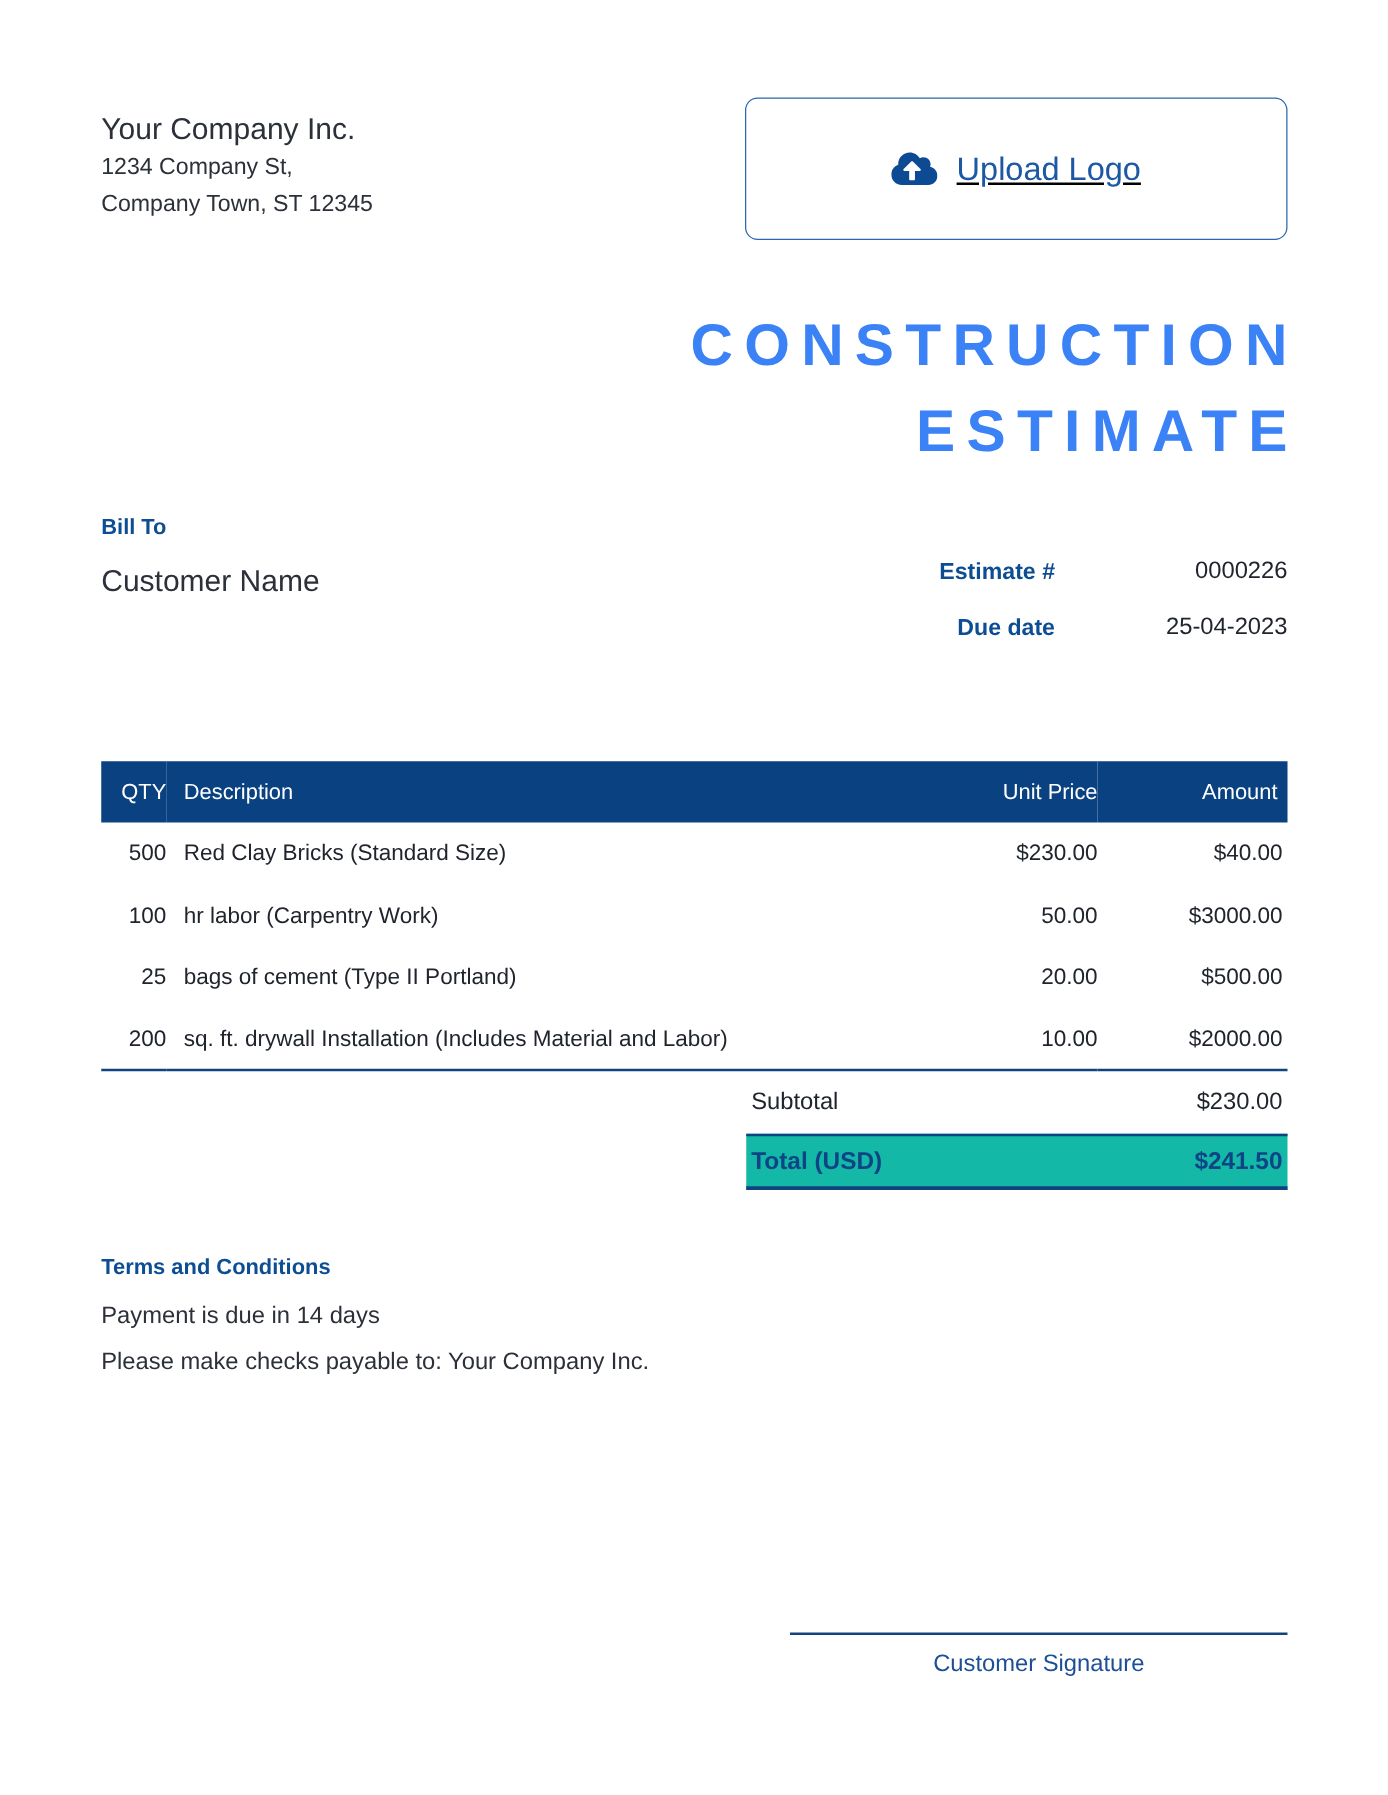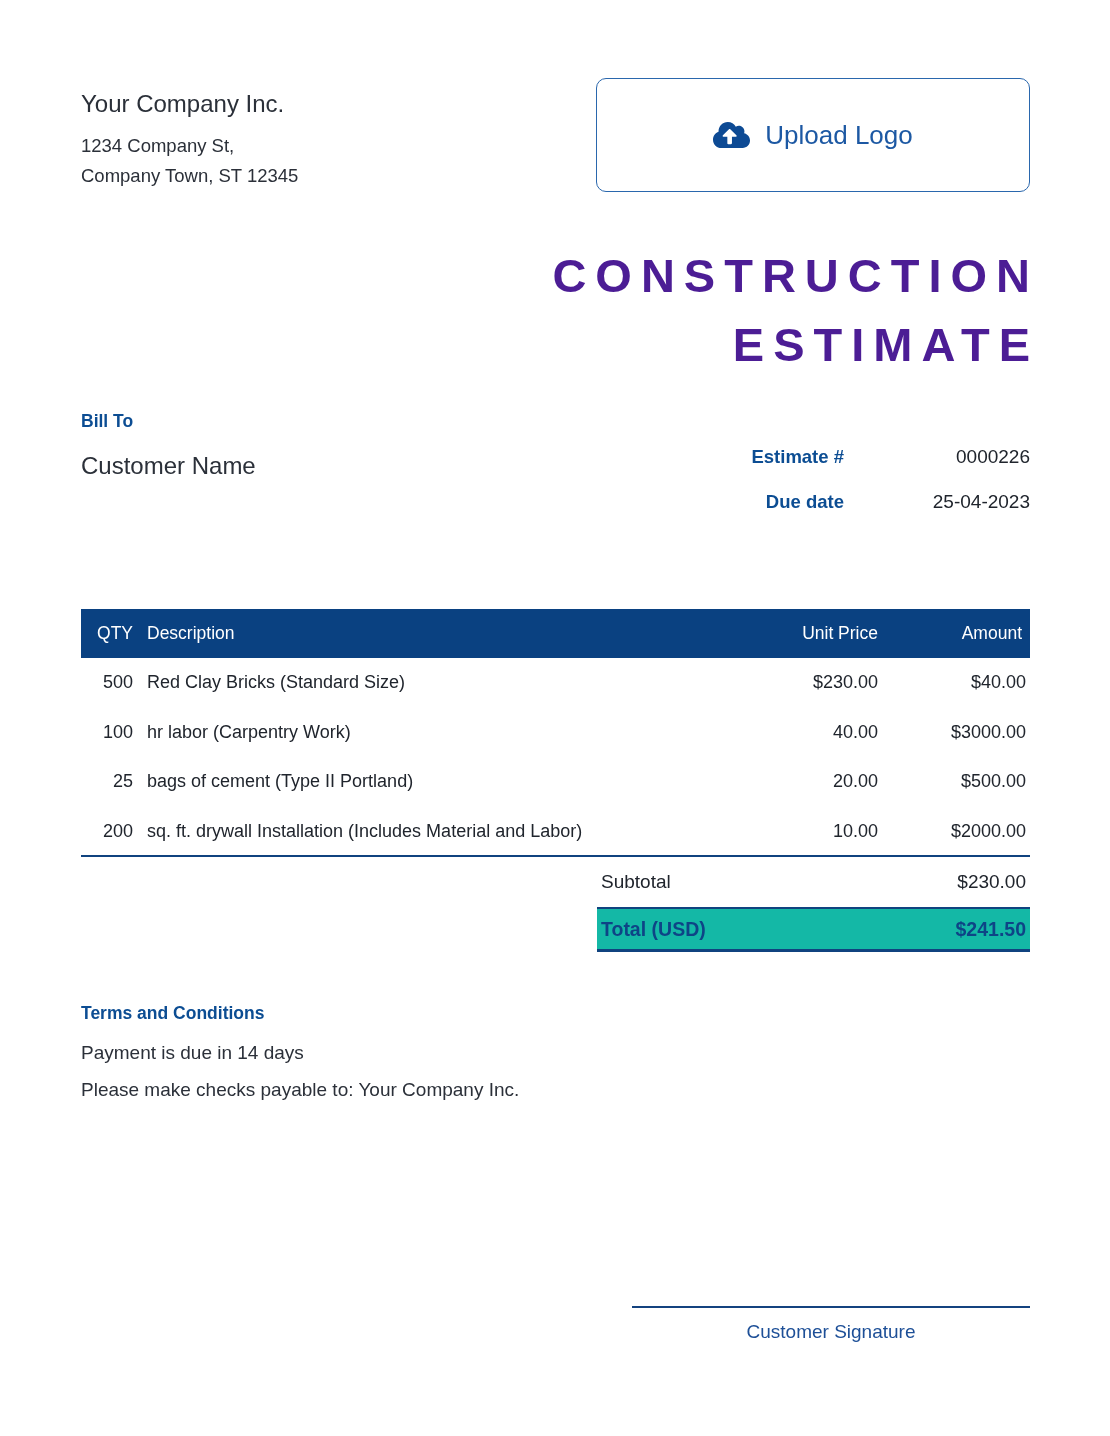--- a/index.html
+++ b/index.html
@@ -9,37 +9,38 @@
     position: relative;
     font-family: "Liberation Sans", sans-serif;
     color: #262b33;
     overflow: hidden;
   }
   .page { padding: 78px 80px 0 81px; }
 
   
   .header { display: flex; justify-content: space-between; align-items: flex-start; }
   .company-name { font-size: 24px; font-weight: 400; color: #2b3039; margin-top: 12px; }
-  .company-address { font-size: 18.5px; line-height: 30px; color: #2b3039; margin-top: 13px; }
+  .company-address { font-size: 18.5px; line-height: 30px; color: #2b3039; }
 
   .upload-btn {
     width: 434px; height: 114px;
     border: 1.5px solid #2a67ad; border-radius: 10px;
     background: #ffffff;
     display: flex; align-items: center; justify-content: center; gap: 15px;
     cursor: pointer;
+    text-decoration: underline;
   }
   .upload-btn svg { width: 37px; height: 30px; fill: #0d4a94; }
   .upload-label { font-size: 26px; color: #1c58a3; }
 
   
   .doc-title {
     margin-top: 49px;
     text-align: right;
-    color: #4c1d95;
+    color: #3b82f6;
     font-weight: 700;
     font-size: 47px;
     line-height: 69px;
     letter-spacing: 9px;
   }
   .doc-title div { margin-right: -9px; }
 
   
   .info { display: flex; justify-content: space-between; margin-top: 32px; }
   .bill-heading { color: #0c4d93; font-weight: 700; font-size: 17.5px; }
@@ -159,21 +160,21 @@
     <tbody>
       <tr>
         <td class="cell-qty">500</td>
         <td class="cell-desc">Red Clay Bricks (Standard Size)</td>
         <td class="cell-unit">$230.00</td>
         <td class="cell-amount">$40.00</td>
       </tr>
       <tr>
         <td class="cell-qty">100</td>
         <td class="cell-desc">hr labor (Carpentry Work)</td>
-        <td class="cell-unit">40.00</td>
+        <td class="cell-unit">50.00</td>
         <td class="cell-amount">$3000.00</td>
       </tr>
       <tr>
         <td class="cell-qty">25</td>
         <td class="cell-desc">bags of cement (Type II Portland)</td>
         <td class="cell-unit">20.00</td>
         <td class="cell-amount">$500.00</td>
       </tr>
       <tr>
         <td class="cell-qty">200</td>

